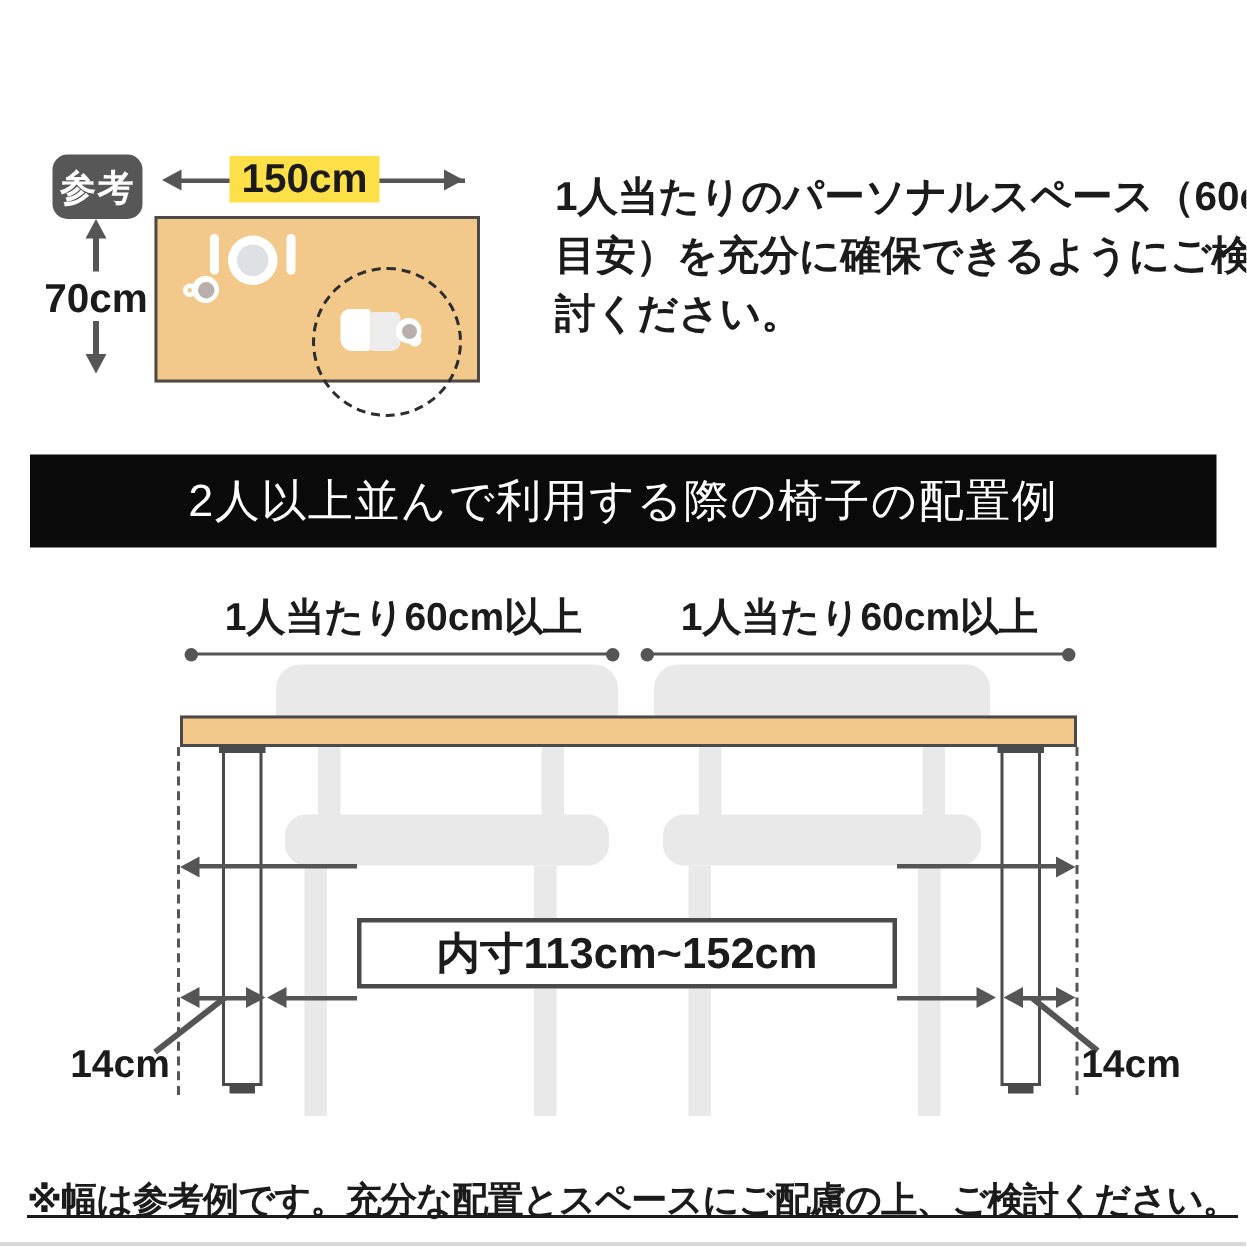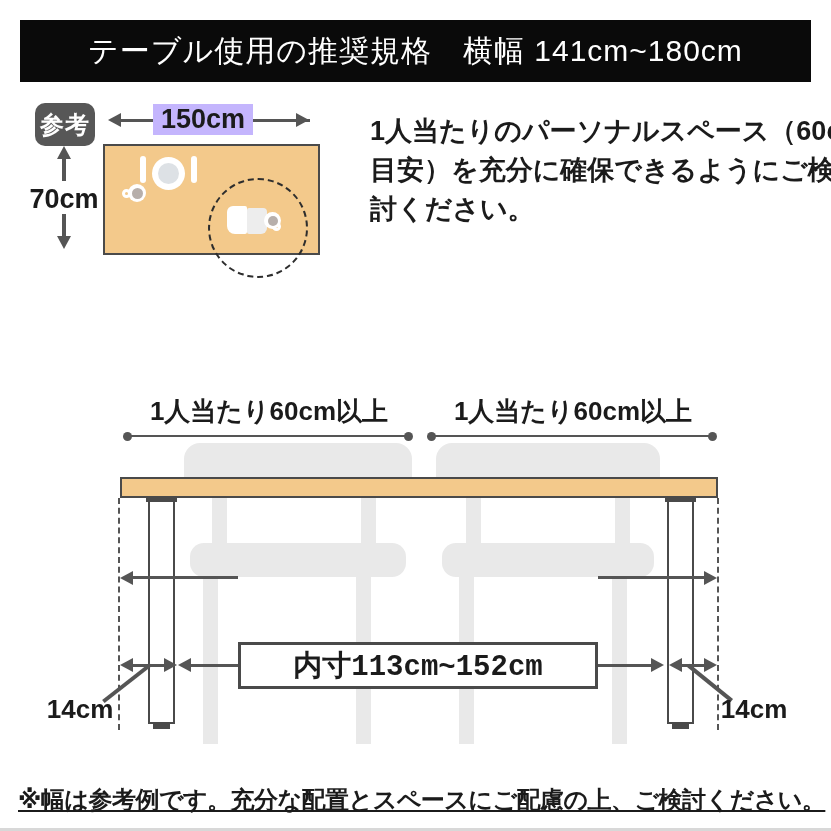--- a/index.html
+++ b/index.html
@@ -67,32 +67,29 @@
     position:absolute;left:18px;top:784px;width:800px;font-size:24px;font-weight:700;
     letter-spacing:-0.5px;white-space:nowrap;text-decoration:underline;
   }
   .bottom-divider{position:absolute;left:0;top:828px;width:831px;height:3px;background:#d8d8d8;}
 </style>
 </head>
 <body>
 
 <div class="canvas">
 
-  <div class="banner" style="top:20px;">
-    <span>テーブル使用の推奨規格　横幅 141cm~180cm</span>
-  </div>
 
   <div class="badge">
     <span>参考</span>
   </div>
 
   <div class="hline" style="left:118px;top:119px;width:192px;"></div>
   <div class="ah ah-l" style="left:108px;top:113px;"></div>
   <div class="ah ah-r" style="left:296px;top:113px;"></div>
-  <div class="dim-label" style="left:153px;top:104px;background:#c4b5fd;padding:0 8px;font-size:27px;">150cm</div>
+  <div class="dim-label" style="left:153px;top:104px;background:#fde047;padding:0 8px;font-size:27px;">150cm</div>
 
   <div class="ah ah-u" style="left:57px;top:146px;"></div>
   <div class="vstem" style="left:62px;top:158px;height:23px;"></div>
   <div class="dim-label" style="left:26px;top:184px;width:76px;font-size:27px;">70cm</div>
   <div class="vstem" style="left:62px;top:214px;height:23px;"></div>
   <div class="ah ah-d" style="left:57px;top:236px;"></div>
 
   <div class="mini-table"></div>
 
   <div class="abs" style="left:140px;top:156px;width:6px;height:27px;background:#ffffff;border-radius:3px;"></div>
@@ -110,20 +107,23 @@
   <div class="circle" style="left:264px;top:212px;width:17px;height:17px;background:#ffffff;"></div>
   <div class="circle" style="left:267.5px;top:215.5px;width:10px;height:10px;background:#b7afab;"></div>
 
 
   <div class="desc">
     <div>1人当たりのパーソナルスペース（60cm</div>
     <div>目安）を充分に確保できるようにご検</div>
     <div>討ください。</div>
   </div>
 
+  <div class="banner" style="top:303px;">
+    <span>2人以上並んで利用する際の椅子の配置例</span>
+  </div>
 
   <div class="dim-label" style="left:125px;top:394px;width:288px;">1人当たり60cm以上</div>
   <div class="dim-label" style="left:429px;top:394px;width:288px;">1人当たり60cm以上</div>
 
   <div class="hline thin" style="left:127px;top:435px;width:282px;"></div>
   <div class="dot" style="left:123px;top:432px;"></div>
   <div class="dot" style="left:404px;top:432px;"></div>
   <div class="hline thin" style="left:431px;top:435px;width:282px;"></div>
   <div class="dot" style="left:427px;top:432px;"></div>
   <div class="dot" style="left:708px;top:432px;"></div>
@@ -151,21 +151,21 @@
   <div class="legcap" style="left:146px;"></div>
   <div class="legcap" style="left:665px;"></div>
   <div class="legfoot" style="left:153px;"></div>
   <div class="legfoot" style="left:672px;"></div>
 
   <div class="ah ah-l z5" style="left:120px;top:571px;"></div>
   <div class="hline z5" style="left:132px;top:576px;width:106px;"></div>
   <div class="hline z5" style="left:598px;top:576px;width:107px;"></div>
   <div class="ah ah-r z5" style="left:704px;top:571px;"></div>
 
-  <div class="dim-box" style="top:642px;font-family:Liberation Mono, monospace;">
+  <div class="dim-box" style="top:612px;">
     <span>内寸113cm~152cm</span>
   </div>
   <div class="ah ah-l z5" style="left:178px;top:658px;"></div>
   <div class="hline z5" style="left:190px;top:664px;width:48px;"></div>
   <div class="hline z5" style="left:598px;top:664px;width:54px;"></div>
   <div class="ah ah-r z5" style="left:651px;top:658px;"></div>
 
   <div class="ah ah-l z5" style="left:120px;top:658px;"></div>
   <div class="hline z5" style="left:131px;top:664px;width:34px;"></div>
   <div class="ah ah-r z5" style="left:164px;top:658px;"></div>

